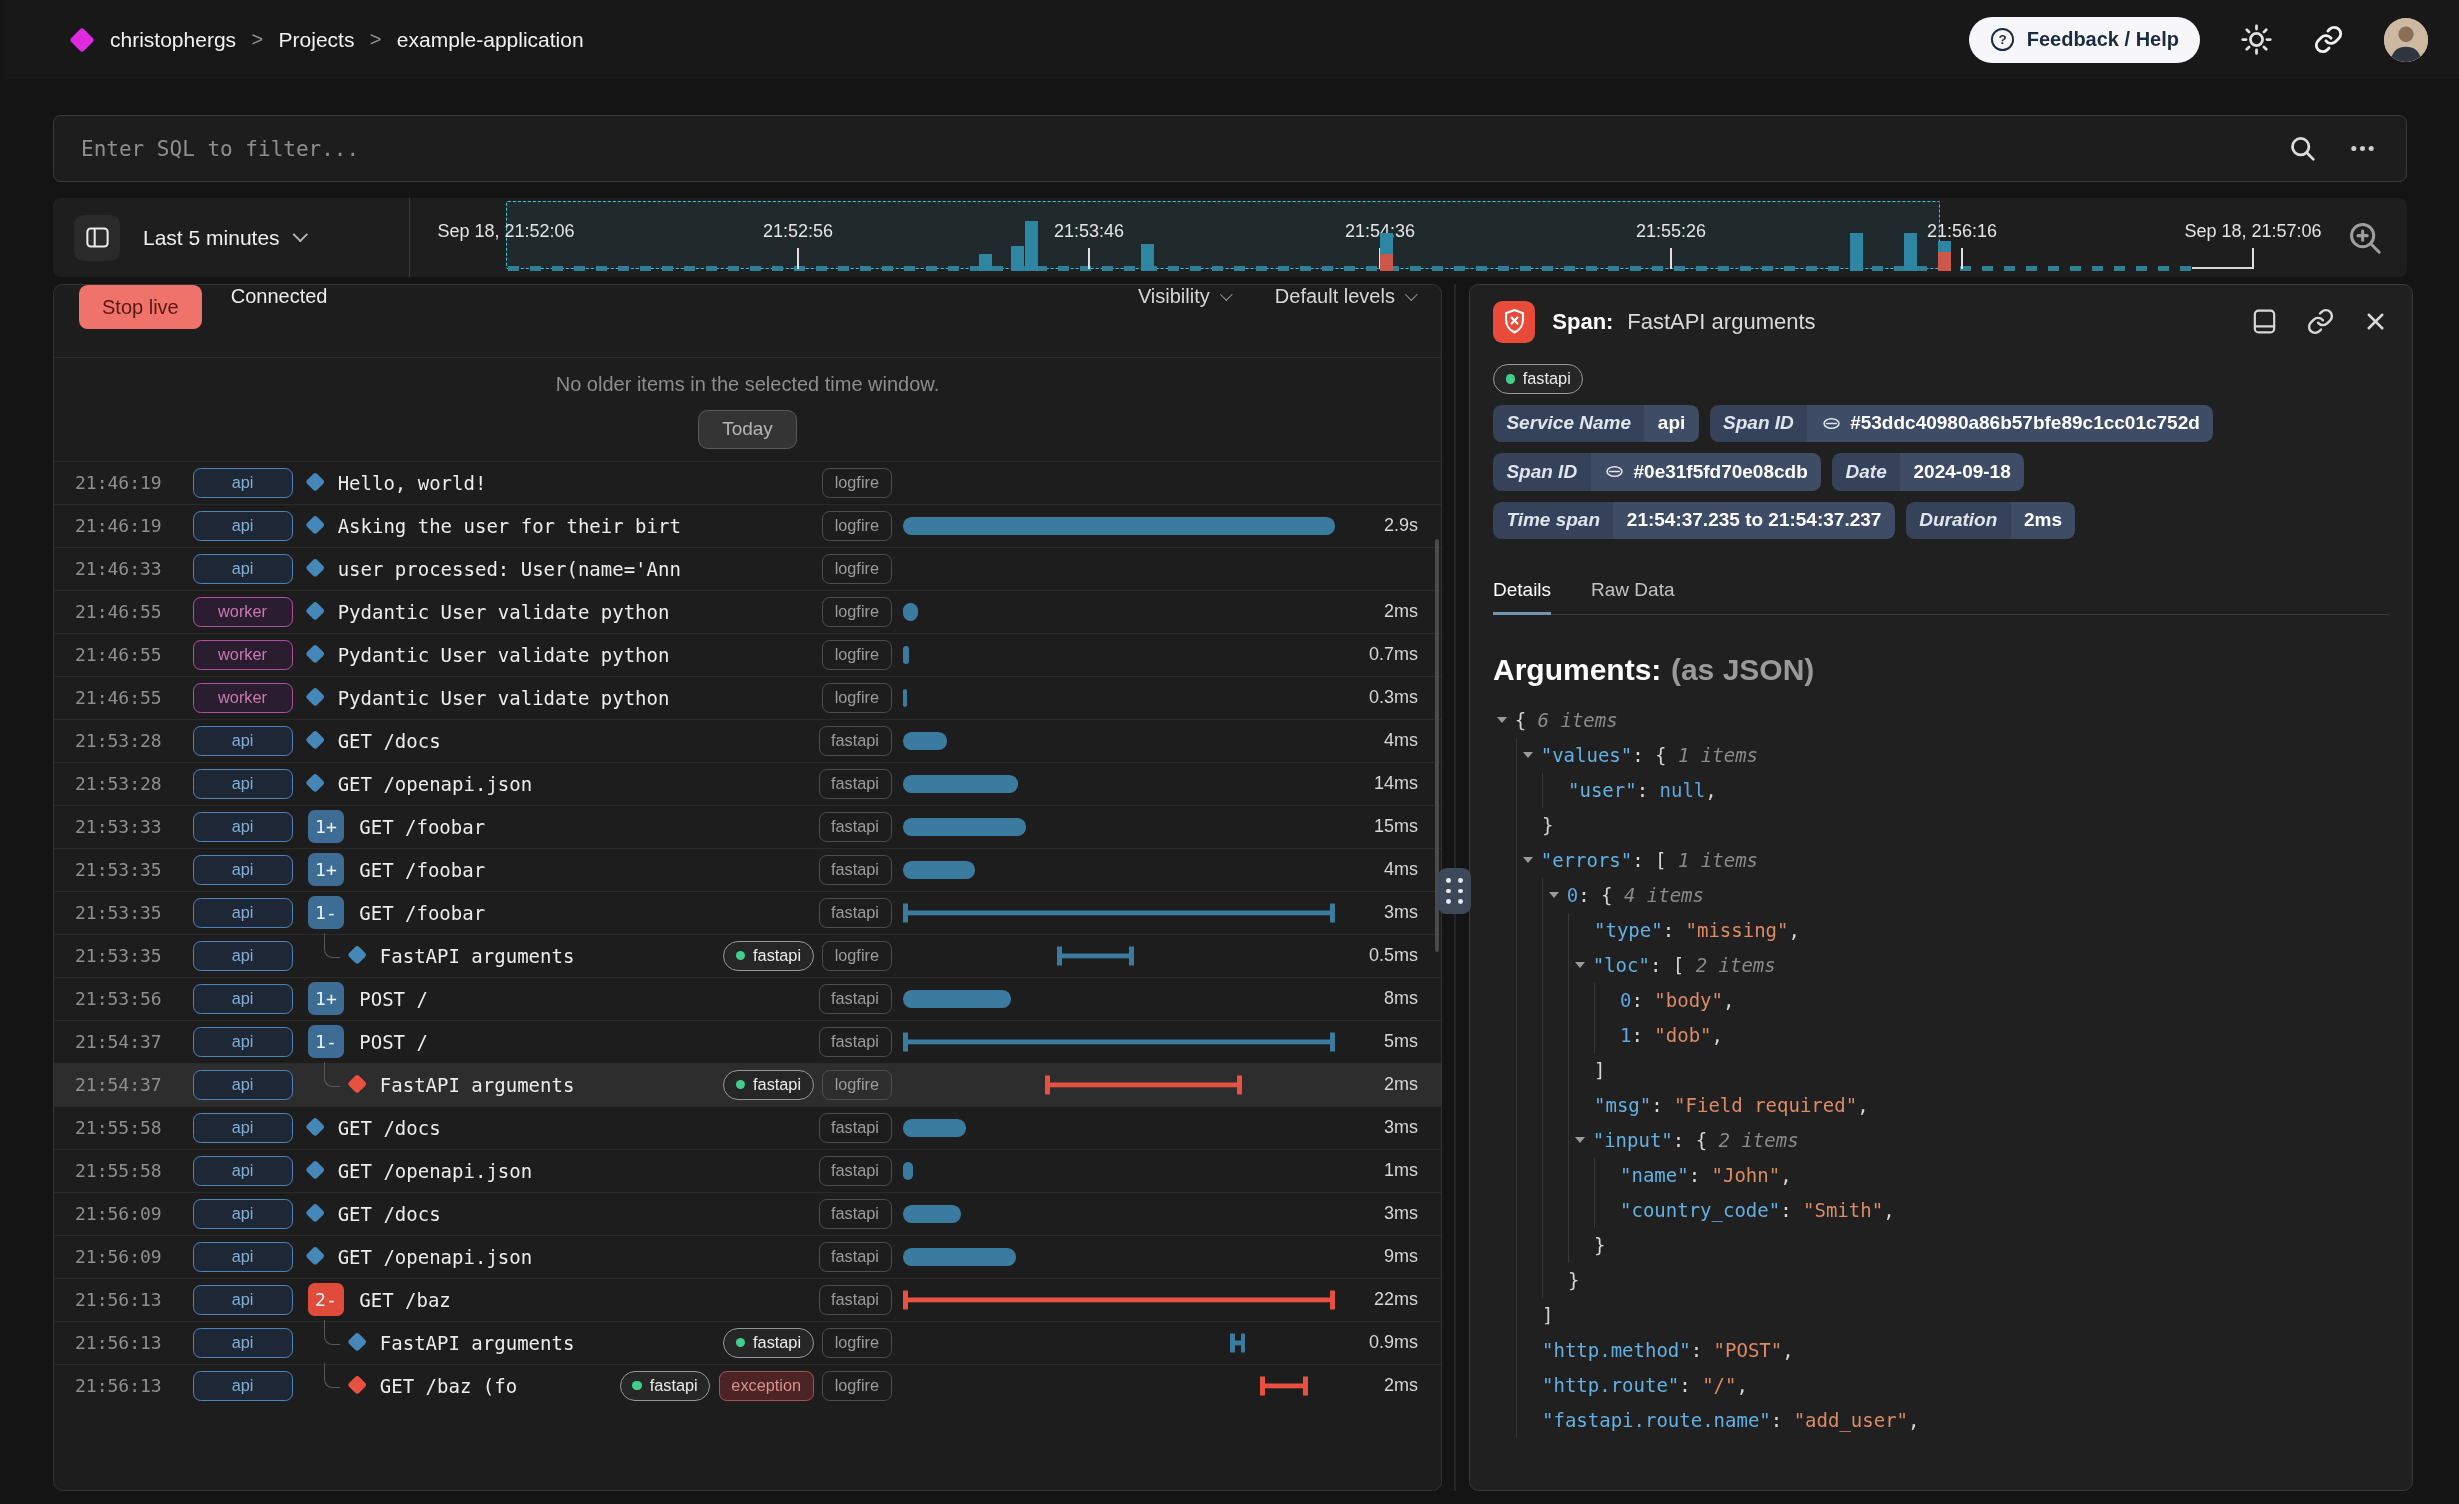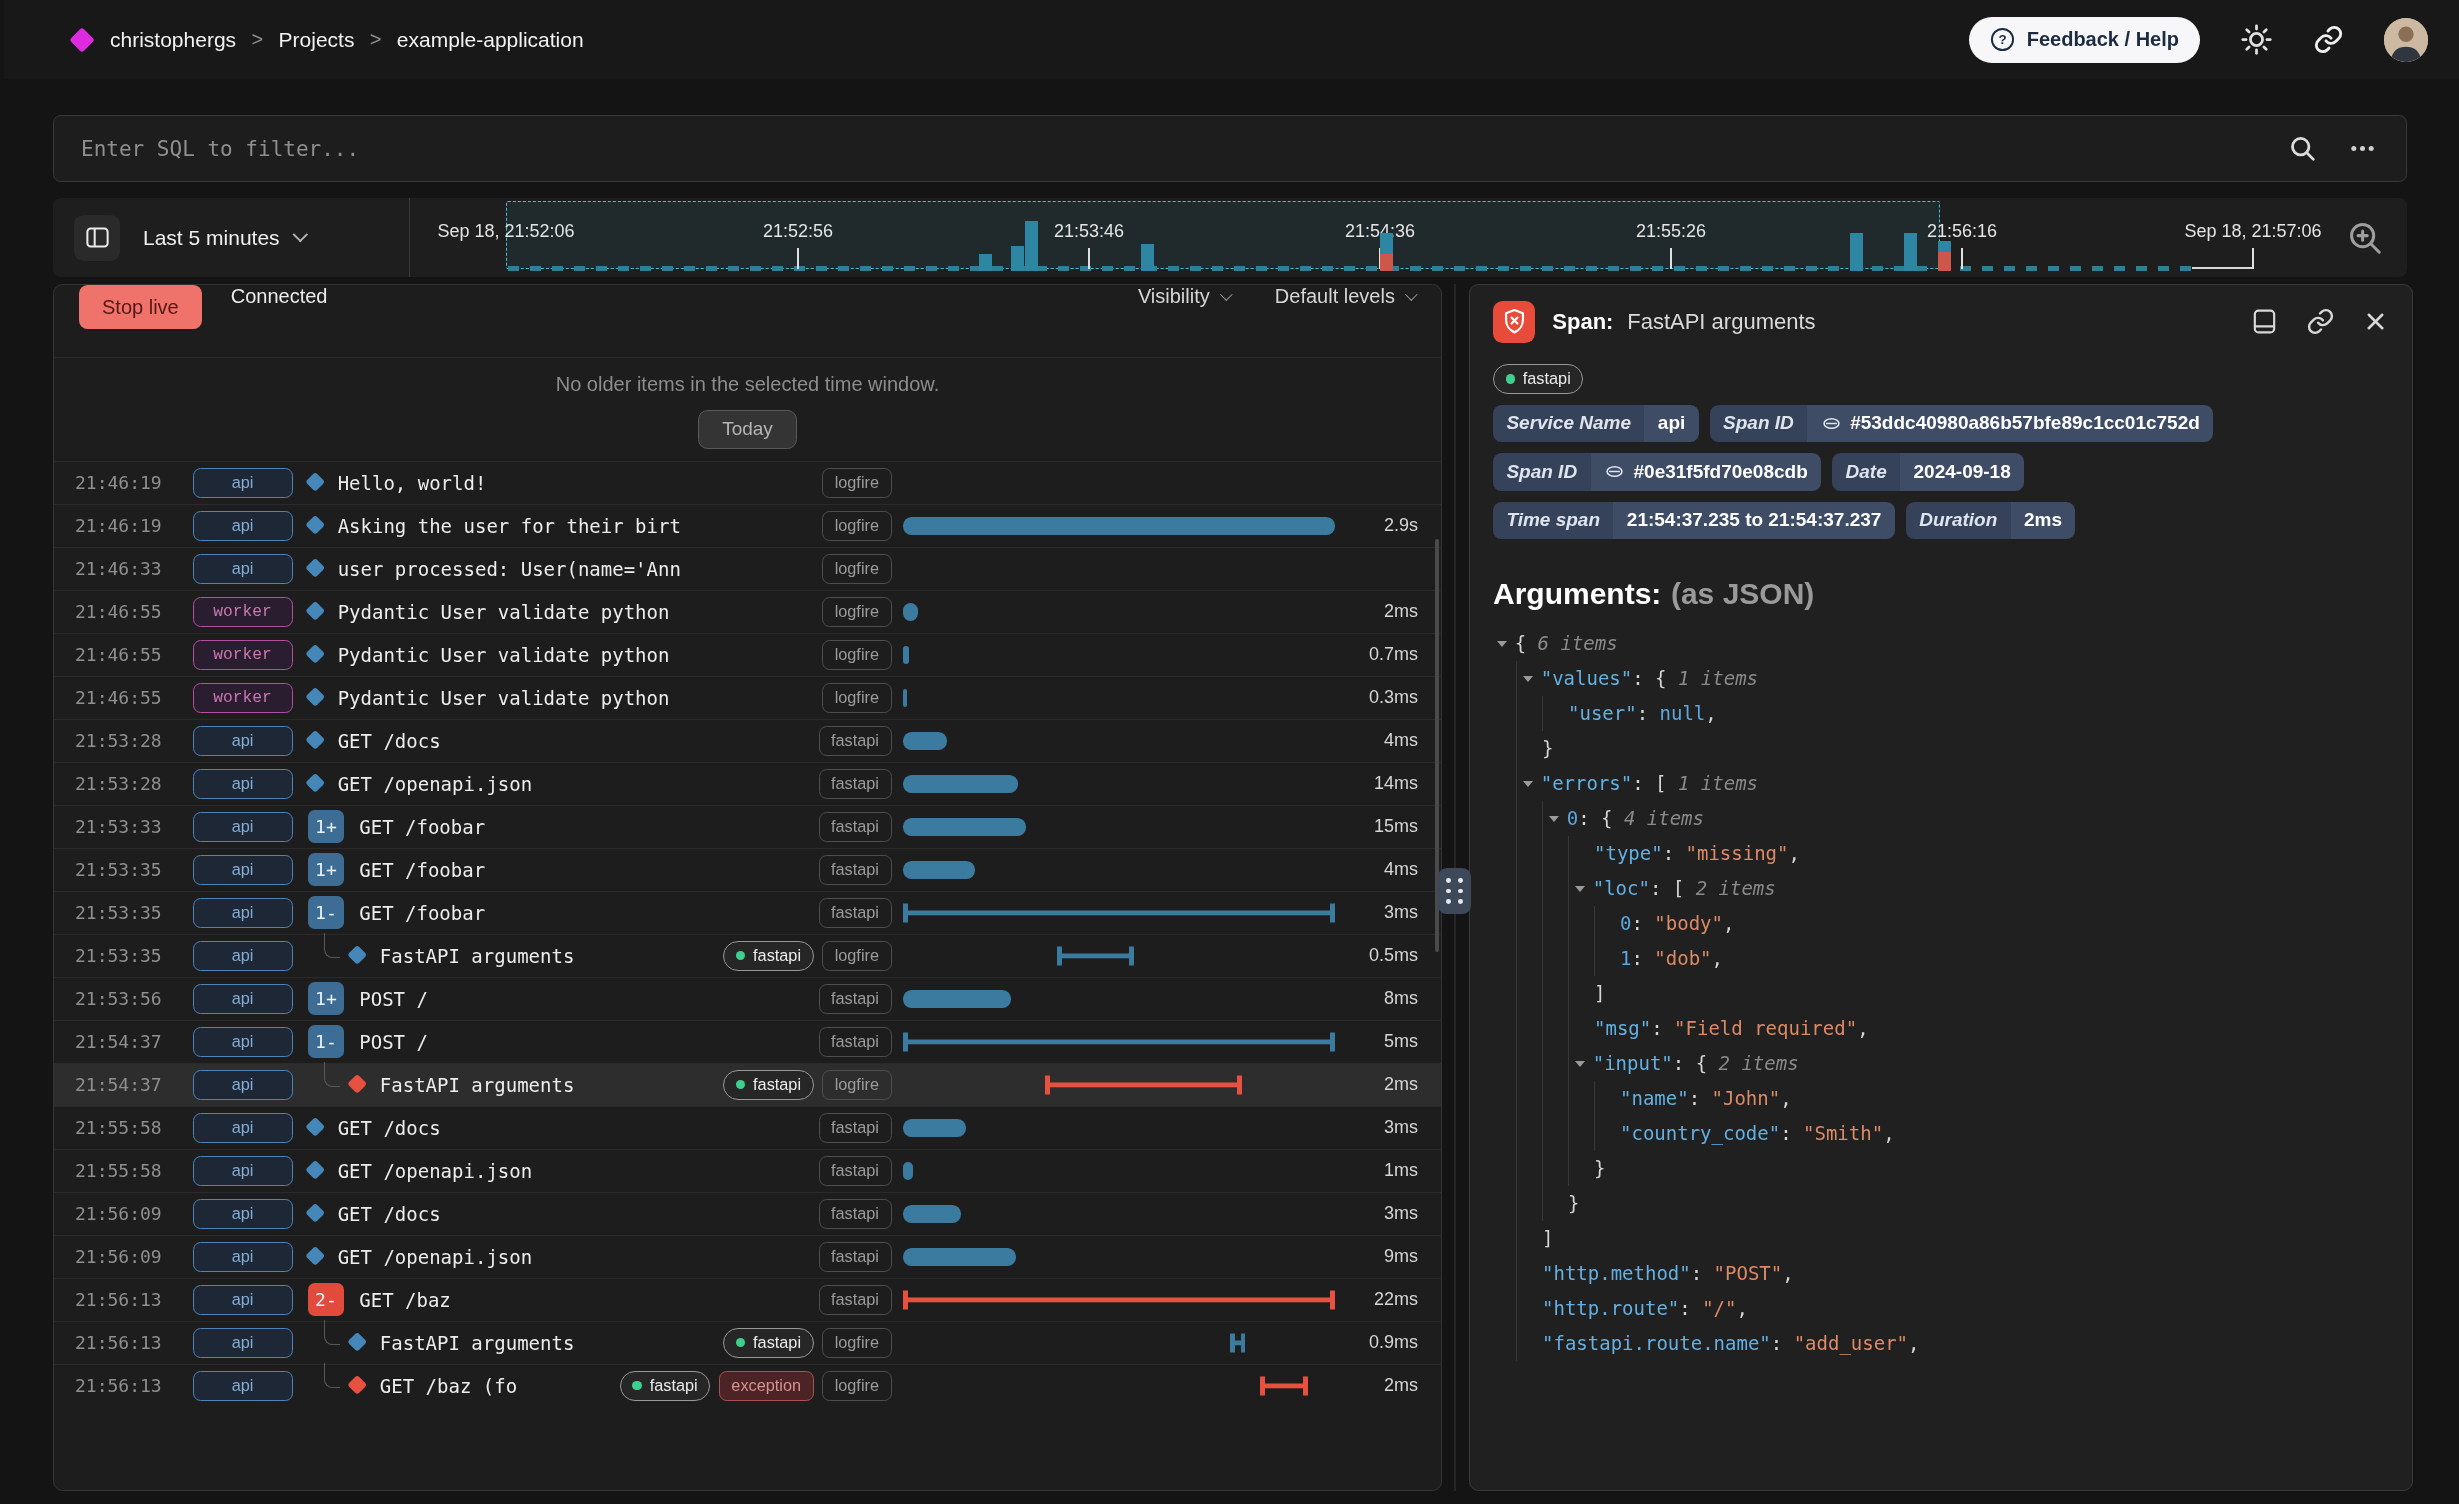--- a/index.html
+++ b/index.html
@@ -83,21 +83,21 @@
   .todaybtn { margin-top:13.4px; background:#343434; border:1px solid #5a5a5a; color:#b5b5b5; font-size:19px;
     padding:7.7px 23px; border-radius:9.6px; font-family:inherit; cursor:pointer; }
 
   .rows { margin-top:11.5px; }
   .row { height:43px; display:flex; align-items:center; border-top:1px solid #2a2a2a; cursor:pointer; }
   .row.sel { background:#2d2d2d; }
   .row-time { width:127px; padding-left:21px; font:18px "DejaVu Sans Mono", monospace; color:#8f8f8f; flex:none; }
   .svcbadge { flex:none; width:100px; height:30px; margin-left:11.5px; border-radius:7.7px; display:flex;
     align-items:center; justify-content:center; font-size:16.3px; }
   .svc-api { border:1.4px solid #4f83b7; color:#84aed6; background:#1d2736; }
-  .svc-worker { border:1.4px solid #b0509e; color:#c978b2; background:#2b1d30;font-family:Liberation Mono, monospace; }
+  .svc-worker { border:1.4px solid #b0509e; color:#c978b2; background:#2b1d30; }
   .row-icon { flex:none; display:flex; align-items:center; margin-left:15.4px; }
   .dmd { width:14.4px; height:14.4px; border-radius:2.9px; transform:rotate(45deg); flex:none; }
   .dmd-blue { background:#4587b8; }
   .dmd-red { background:#e8513f; }
   .exp { width:36px; height:33px; border-radius:6.7px; display:flex; align-items:center; justify-content:center;
     font:18px "DejaVu Sans Mono", monospace; color:#ecf3f9; flex:none; }
   .exp-blue { background:#3d6d94; }
   .exp-red { background:#e04b3c; }
   .conn { width:16.3px; height:25px; border-left:1.9px solid #585858; border-bottom:1.9px solid #585858;
     border-bottom-left-radius:8.6px; margin:-21px 9.6px 0 16.3px; flex:none; }
@@ -783,20 +783,24 @@
           <span>21:54:37.235 to 21:54:37.237</span>
         </span>
       </span>
       <span class="chip">
         <span class="chip-label">Duration</span>
         <span class="chip-val">
           <span>2ms</span>
         </span>
       </span>
     </div>
+  <div class="rp-tabs">
+      <div class="rtab active">Details</div>
+      <div class="rtab">Raw Data</div>
+    </div>
   <div class="rp-heading">
     <span>Arguments:</span><span class="suffix">(as JSON)</span>
   </div>
   <div class="rp-json">
       <div class="jline"><span class="tri"></span><span class="tk-p">{ </span><span class="tk-i">6 items</span></div>
       <div class="jline"><span class="guide"></span><span class="tri"></span><span class="tk-k">"values"</span><span class="tk-p">: { </span><span class="tk-i">1 items</span></div>
       <div class="jline"><span class="guide"></span><span class="guide"></span><span class="tk-k">"user"</span><span class="tk-p">: </span><span class="tk-u">null</span><span class="tk-p">,</span></div>
       <div class="jline"><span class="guide"></span><span class="tk-p">}</span></div>
       <div class="jline"><span class="guide"></span><span class="tri"></span><span class="tk-k">"errors"</span><span class="tk-p">: [ </span><span class="tk-i">1 items</span></div>
       <div class="jline"><span class="guide"></span><span class="guide"></span><span class="tri"></span><span class="tk-n">0</span><span class="tk-p">: { </span><span class="tk-i">4 items</span></div>

